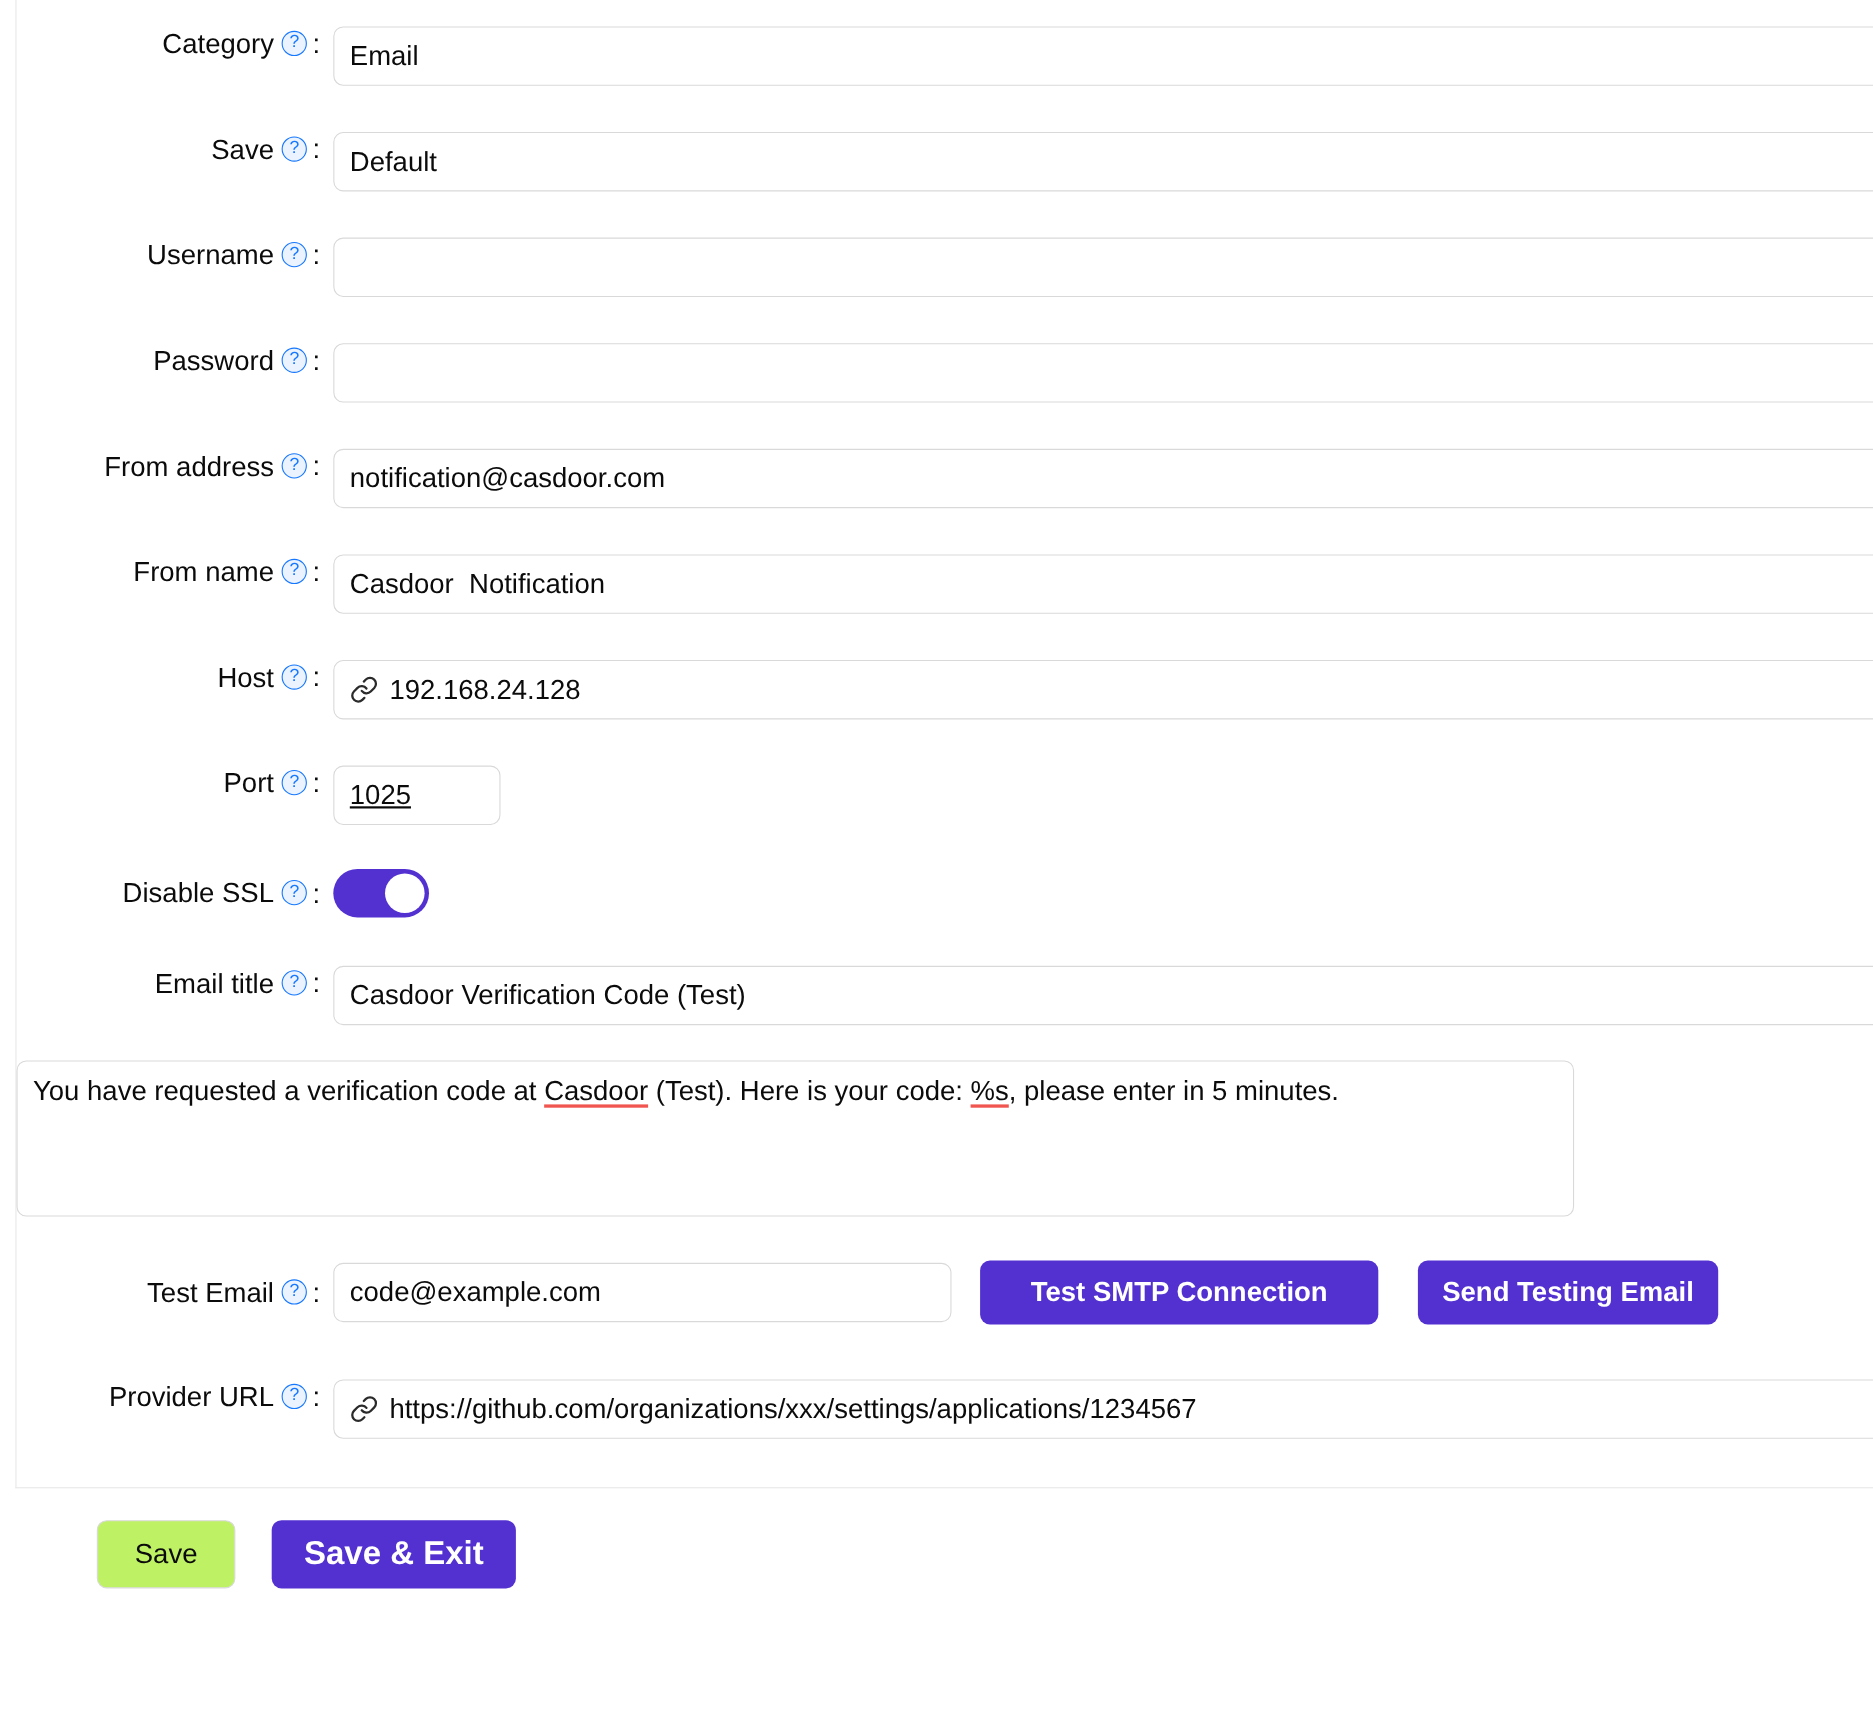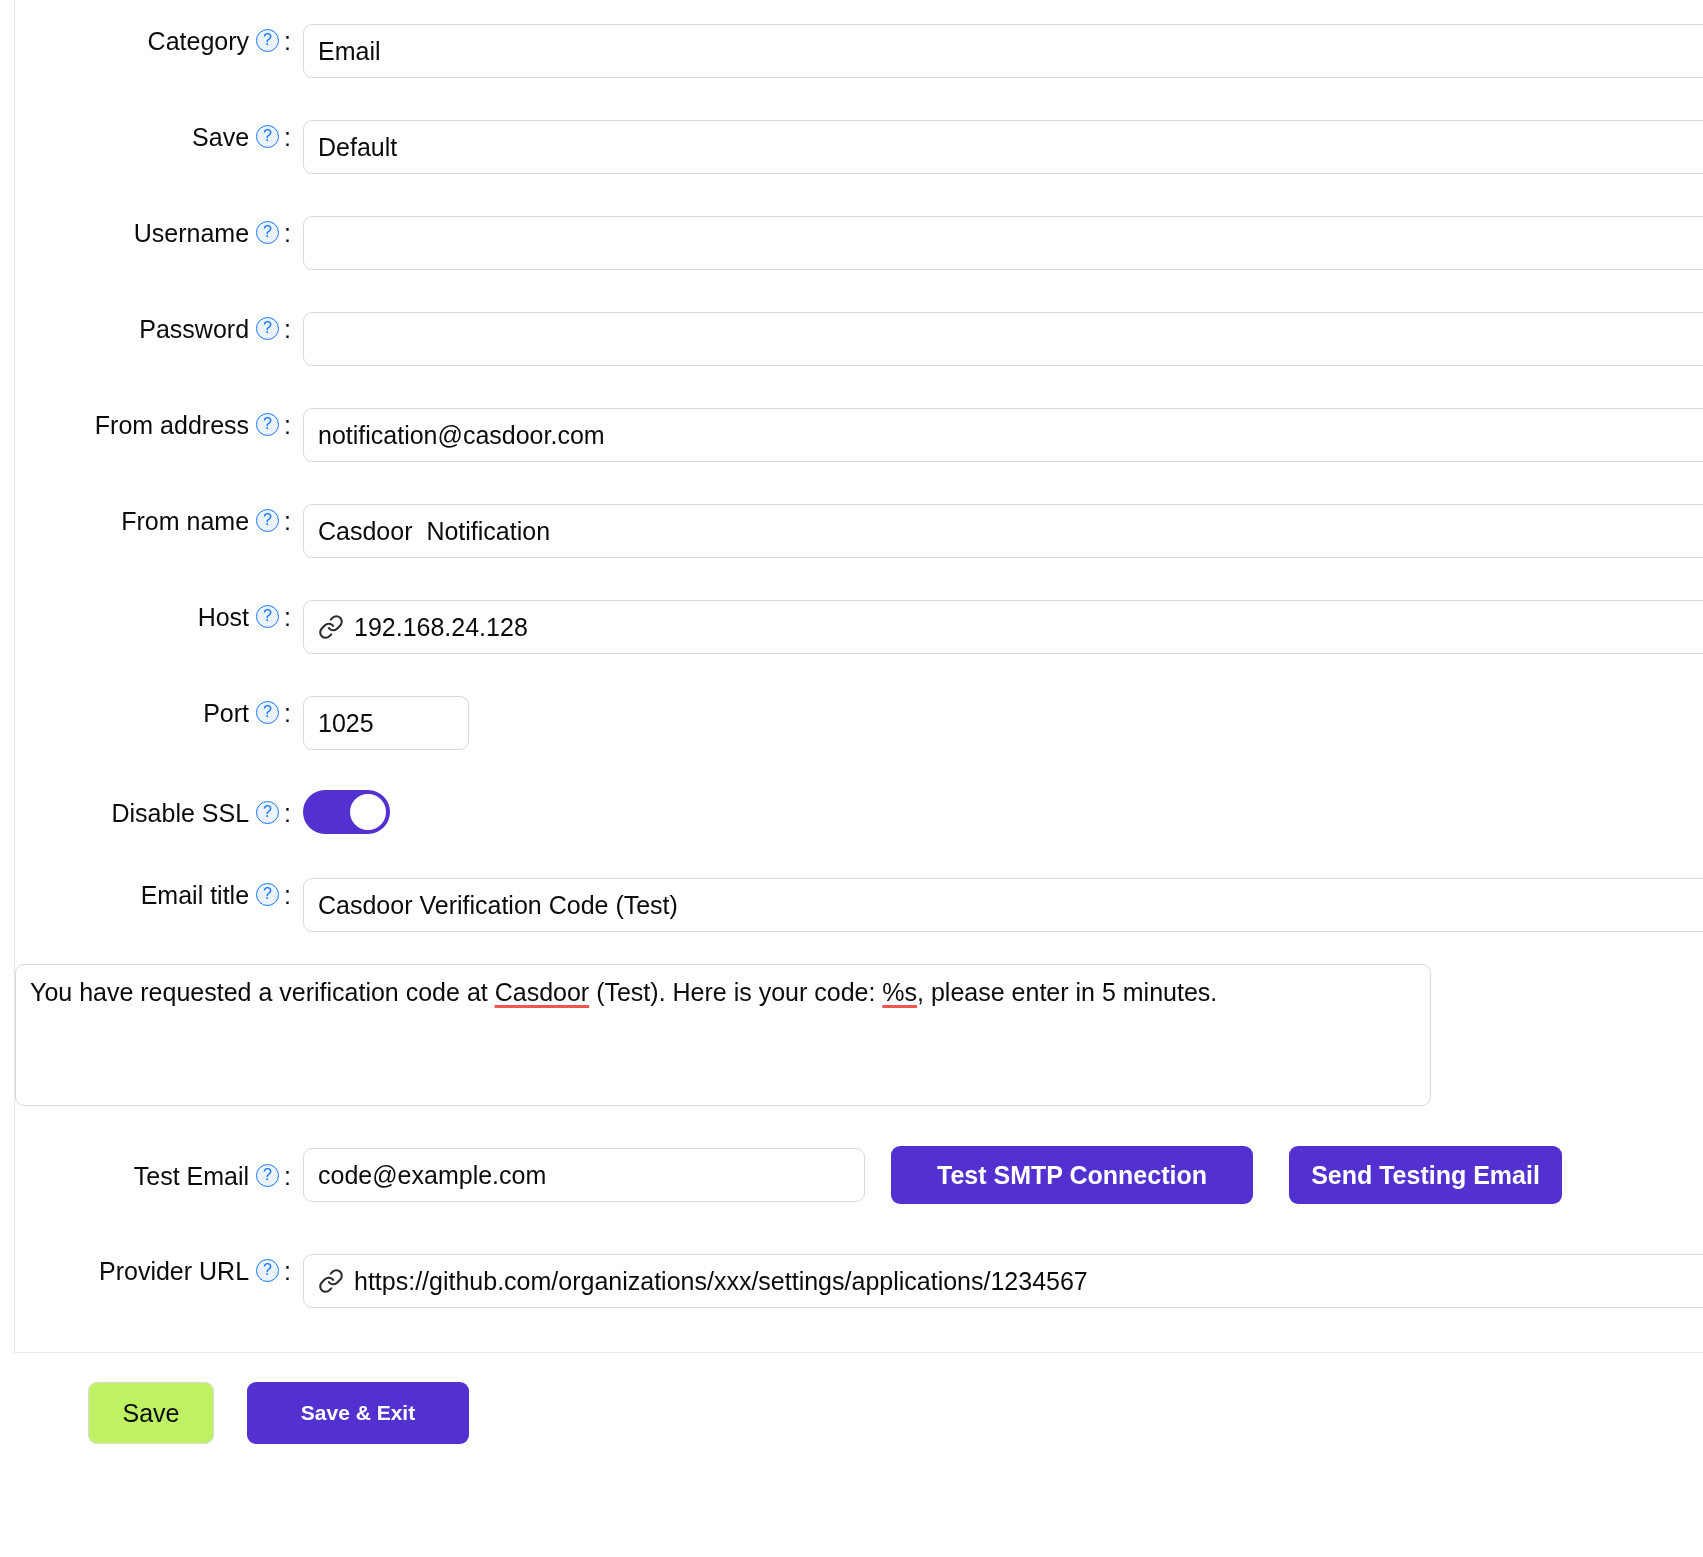--- a/index.html
+++ b/index.html
@@ -80,21 +80,21 @@
     line-height: 52px;
     color: #0b0b0b;
     padding: 0 14px;
     display: flex;
     align-items: center;
     font-family: "Liberation Sans", sans-serif;
     overflow: hidden;
     white-space: nowrap;
   }
   .field.wide { width: 1416px; }
-  .field.port { width: 166px; }
+  .field.port { width: 152px; text-decoration: underline; }
   .field.test-email { width: 562px; }
 
   .link-ico {
     display: inline-flex;
     align-items: center;
     margin-right: 10px;
     color: #2b2b2b;
     flex: 0 0 auto;
   }
 
@@ -170,21 +170,21 @@
     font-weight: 400;
     font-size: 25px;
     border-radius: 9px;
   }
   .btn-save-exit {
     background: #5331d1;
     color: #ffffff;
     height: 62px;
     width: 222px;
     font-weight: 700;
-    font-size: 21px;
+    font-size: 30px;
     border-radius: 9px;
   }
 
   .footer {
     position: absolute;
     left: 0;
     top: 1382px;
     width: 100%;
     display: flex;
     gap: 33px;

